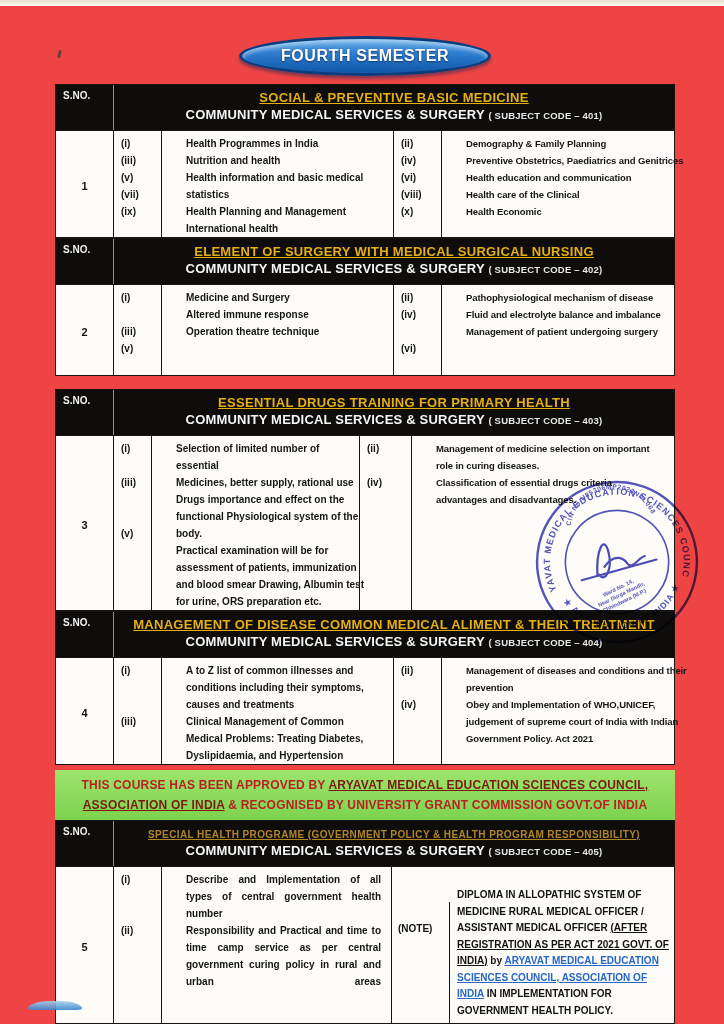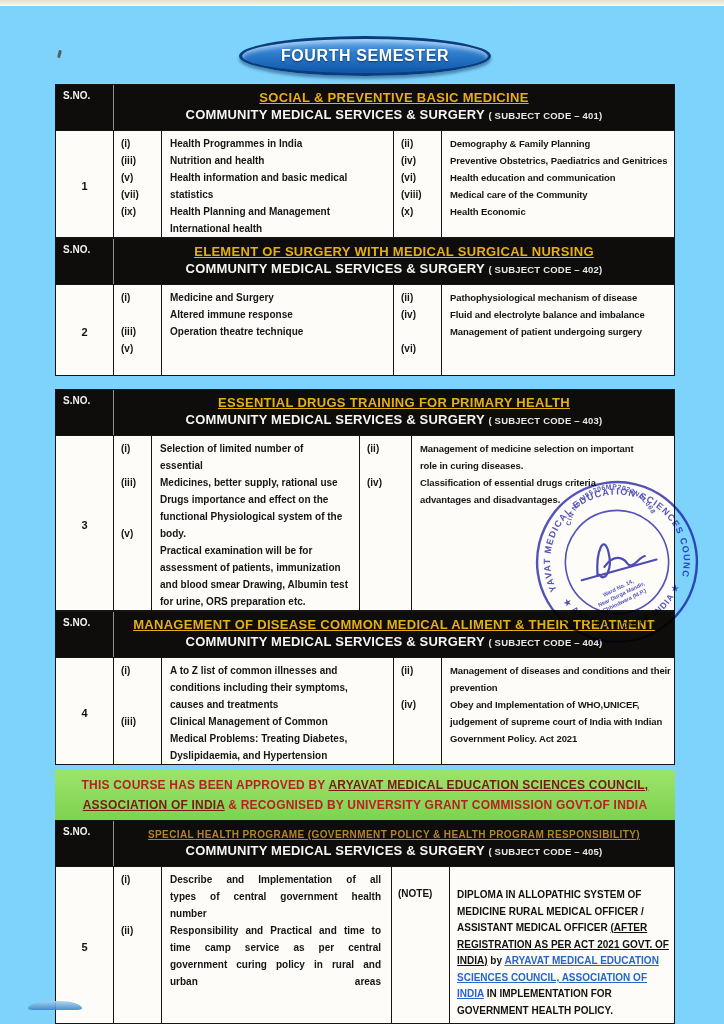--- a/index.html
+++ b/index.html
@@ -1,18 +1,18 @@
 <!DOCTYPE html>
 <html><head>
 <meta charset="utf-8">
 <style>
   * { margin:0; padding:0; box-sizing:border-box; }
   html,body { width:724px; }
   body { font-family:"Liberation Sans", sans-serif; background:#faf8f3; }
-  .page { position:relative; width:724px; height:1024px; background:#7dd3fc; overflow:hidden; }
+  .page { position:relative; width:724px; height:1024px; background:#ef4444; overflow:hidden; }
   .scan-top { position:absolute; left:0; top:0; width:724px; height:6px;
               background:linear-gradient(180deg,#e6ddcc,#fcfaf6); }
   .corner-mark { position:absolute; left:58px; top:50px; width:3px; height:8px;
                  background:#4a4038; border-radius:2px; transform:rotate(14deg); opacity:.8; }
   .content { position:absolute; left:55px; top:28px; width:620px; }
 
   
   .banner-wrap { height:48px; margin-bottom:8px; display:flex; justify-content:center; align-items:flex-end; }
   .oval { width:252px; height:40px; border-radius:50%;
           background:linear-gradient(180deg,#6cb0ea 0%,#2f7fd0 40%,#0f55a8 100%);
@@ -38,27 +38,27 @@
   .grid-a { grid-template-columns:58px 48px 1fr 48px 232px; }
   .grid-c { grid-template-columns:58px 38px 208px 52px 264px; }
   .grid-e { grid-template-columns:58px 48px 230px 58px 226px; }
   .cell { border-right:1.4px solid #141414; padding-top:4px; }
   .cell:last-child { border-right:none; }
   .sno-c { display:flex; align-items:center; justify-content:center;
            font-size:11px; font-weight:bold; color:#111; }
   .ncol { padding-left:7px; }
   .line { height:17px; line-height:17px; white-space:nowrap; font-size:10px;
           font-weight:bold; color:#151515; }
-  .tcol { padding-left:8px; padding-right:4px; }
+  .tcol { padding-left:8px; padding-right:4px;margin-left:16px; }
   .rtext .line { font-size:9.5px; letter-spacing:-0.1px; }
   .r1 { min-height:105px; } .r2 { min-height:92px; } .r3 { min-height:176px; }
   .r4 { min-height:106px; } .r5 { min-height:125px; }
   .sec3 { margin-top:13px; }
   .just .line { text-align:justify; text-align-last:justify; padding-right:6px; }
-  .note-lbl { font-size:10px; font-weight:bold; padding:21px 0 0 6px; color:#111; }
+  .note-lbl { font-size:10px; font-weight:bold; padding:21px 0 0 6px; color:#111;margin-top:35px; }
   .note-text { font-size:10px; font-weight:bold; color:#111; line-height:16.5px;
                padding:20px 3px 4px 7px; }
   .note-text .u { text-decoration:underline; }
   .note-text .lnk { color:#2566c8; text-decoration:underline; }
 
   
   .band { margin-top:5px; min-height:50px; background:linear-gradient(180deg,#9ce46c,#7ed24f);
           display:flex; align-items:center; justify-content:center; text-align:center;
           padding:4px 4px; }
   .band-inner { font-size:12px; font-weight:bold; color:#b92025; line-height:20px; letter-spacing:.2px; }
@@ -135,21 +135,21 @@
             <div class="line">(vi)</div>
             <div class="line">(viii)</div>
             <div class="line">(x)</div>
             <div class="line"></div>
           </div>
         <div class="cell tcol rtext">
 
         <div class="line">Demography &amp; Family Planning</div>
             <div class="line">Preventive Obstetrics, Paediatrics and Genitrices</div>
             <div class="line">Health education and communication</div>
-            <div class="line">Medical care of the Community</div>
+            <div class="line">Health care of the Clinical</div>
             <div class="line">Health Economic</div>
             <div class="line"></div>
           </div>
       </div>
     </div>
 
     <div>
       <div class="thead">
         <div class="sno-h">S.NO.</div>
         <div class="head-main">

